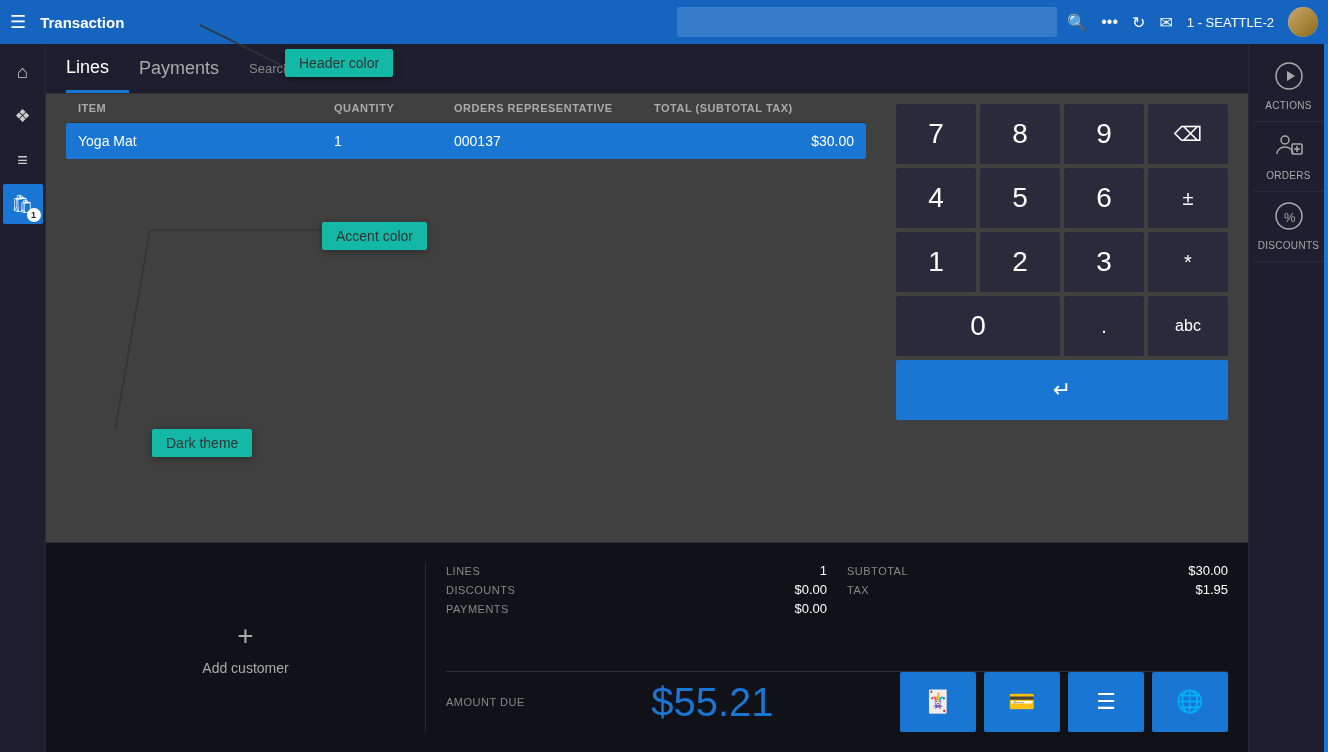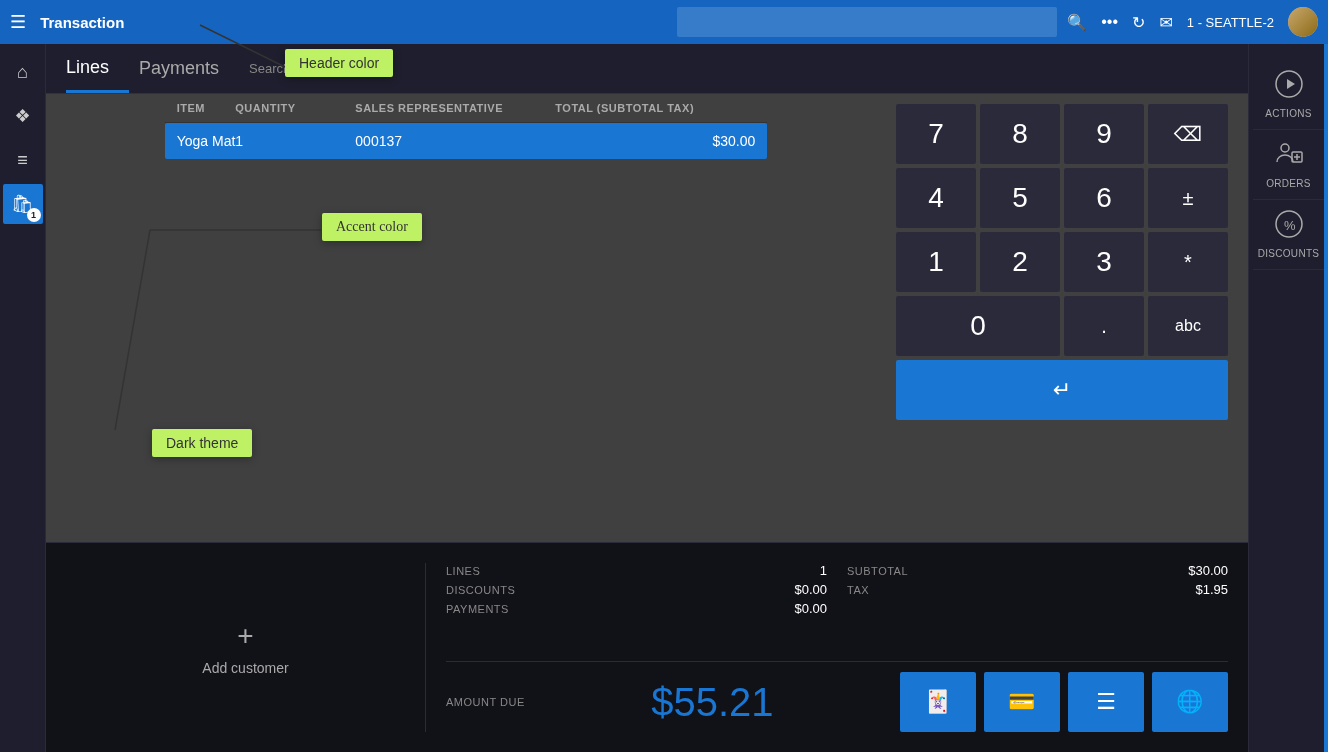--- a/index.html
+++ b/index.html
@@ -161,21 +161,20 @@
     .add-customer-label { font-size: 14px; color: #aaa; }
     .totals-section { flex: 1; display: flex; flex-direction: column; justify-content: space-between; }
     .totals-grid { display: grid; grid-template-columns: 1fr 1fr 1fr 1fr; gap: 4px 20px; align-items: center; }
     .totals-label { font-size: 11px; color: #888; letter-spacing: 0.5px; }
     .totals-value { font-size: 13px; color: #fff; text-align: right; }
     .amount-due-row {
       display: flex;
       align-items: center;
       justify-content: space-between;
       margin-top: 10px;
-      padding-top: 10px;
       border-top: 1px solid #2a2a3a;
     }
     .amount-due-label { font-size: 11px; color: #888; letter-spacing: 0.5px; }
     .amount-due-value { font-size: 40px; color: #1976d2; font-weight: 300; }
     .payment-buttons { display: flex; gap: 8px; align-items: center; }
     .payment-btn {
       width: 76px;
       height: 60px;
       background: #1976d2;
       border: none;
@@ -188,21 +187,21 @@
       font-size: 22px;
     }
 
     
     .right-sidebar {
       width: 80px;
       background: #1e1e2e;
       display: flex;
       flex-direction: column;
       align-items: center;
-      padding: 16px 0;
+      padding: 8px 0;
       border-left: 1px solid #2a2a3a;
       flex-shrink: 0;
       position: relative;
     }
     .right-sidebar-item {
       width: 72px;
       display: flex;
       flex-direction: column;
       align-items: center;
       justify-content: center;
@@ -248,21 +247,21 @@
       background: #1976d2;
       grid-column: 1 / 5;
       font-size: 22px;
     }
     .numpad-btn.zero-btn { grid-column: 1 / 3; }
     .numpad-btn.special { font-size: 20px; }
 
     
     .callout {
       position: absolute;
-      background: #bef264;
+      background: #14b8a6;
       color: #333;
       font-size: 14px;
       padding: 6px 14px;
       border-radius: 2px;
       box-shadow: 0 2px 8px rgba(0,0,0,0.3);
       white-space: nowrap;
       z-index: 100;
       pointer-events: none;
     }
 
@@ -285,21 +284,20 @@
       display: flex;
       gap: 0;
       padding: 0 20px 0 0;
       flex: 1;
     }
     .lines-area {
       flex: 1;
       display: flex;
       flex-direction: column;
       overflow: hidden;
-      align-items: center;
     }
   </style>
 </head>
 <body>
 
 <div class="page-wrapper">
   <div class="full-layout">
 
     <div class="top-bar">
       <span class="top-bar-menu-icon">☰</span>
@@ -337,21 +335,21 @@
           <span class="tabs-search-text">Search or enter quantity</span>
         </div>
 
         <div class="numpad-and-actions">
           <div class="lines-area">
 
             <div class="transaction-table">
               <div class="table-header">
                 <span>ITEM</span>
                 <span>QUANTITY</span>
-                <span>SALES REPRESENTATIVE</span>
+                <span>ORDERS REPRESENTATIVE</span>
                 <span>TOTAL (SUBTOTAL TAX)</span>
               </div>
               <div class="table-row selected">
                 <span>Yoga Mat</span>
                 <span>1</span>
                 <span>000137</span>
                 <span class="cell-right">$30.00</span>
               </div>
             </div>
 
@@ -451,21 +449,21 @@
   <div class="callout" style="left: 285px; top: 49px;">
     <span>Header color</span>
   </div>
 
   <svg style="position:absolute;top:0;left:0;width:1328px;height:752px;pointer-events:none;z-index:98">
     <line x1="285" y1="67" x2="200" y2="25" stroke="#333" stroke-width="1.5"></line>
     <line x1="321" y1="230" x2="150" y2="230" stroke="#333" stroke-width="1.5"></line>
     <line x1="150" y1="230" x2="115" y2="430" stroke="#333" stroke-width="1.5"></line>
   </svg>
 
-  <div class="callout" style="left: 322px; top: 213px; font-family: Liberation Serif, serif;">
+  <div class="callout" style="left: 322px; top: 222px;">
     <span>Accent color</span>
   </div>
 
   <div class="callout" style="left: 152px; top: 429px;">
     <span>Dark theme</span>
   </div>
 
 </div>
 
 </body></html>

